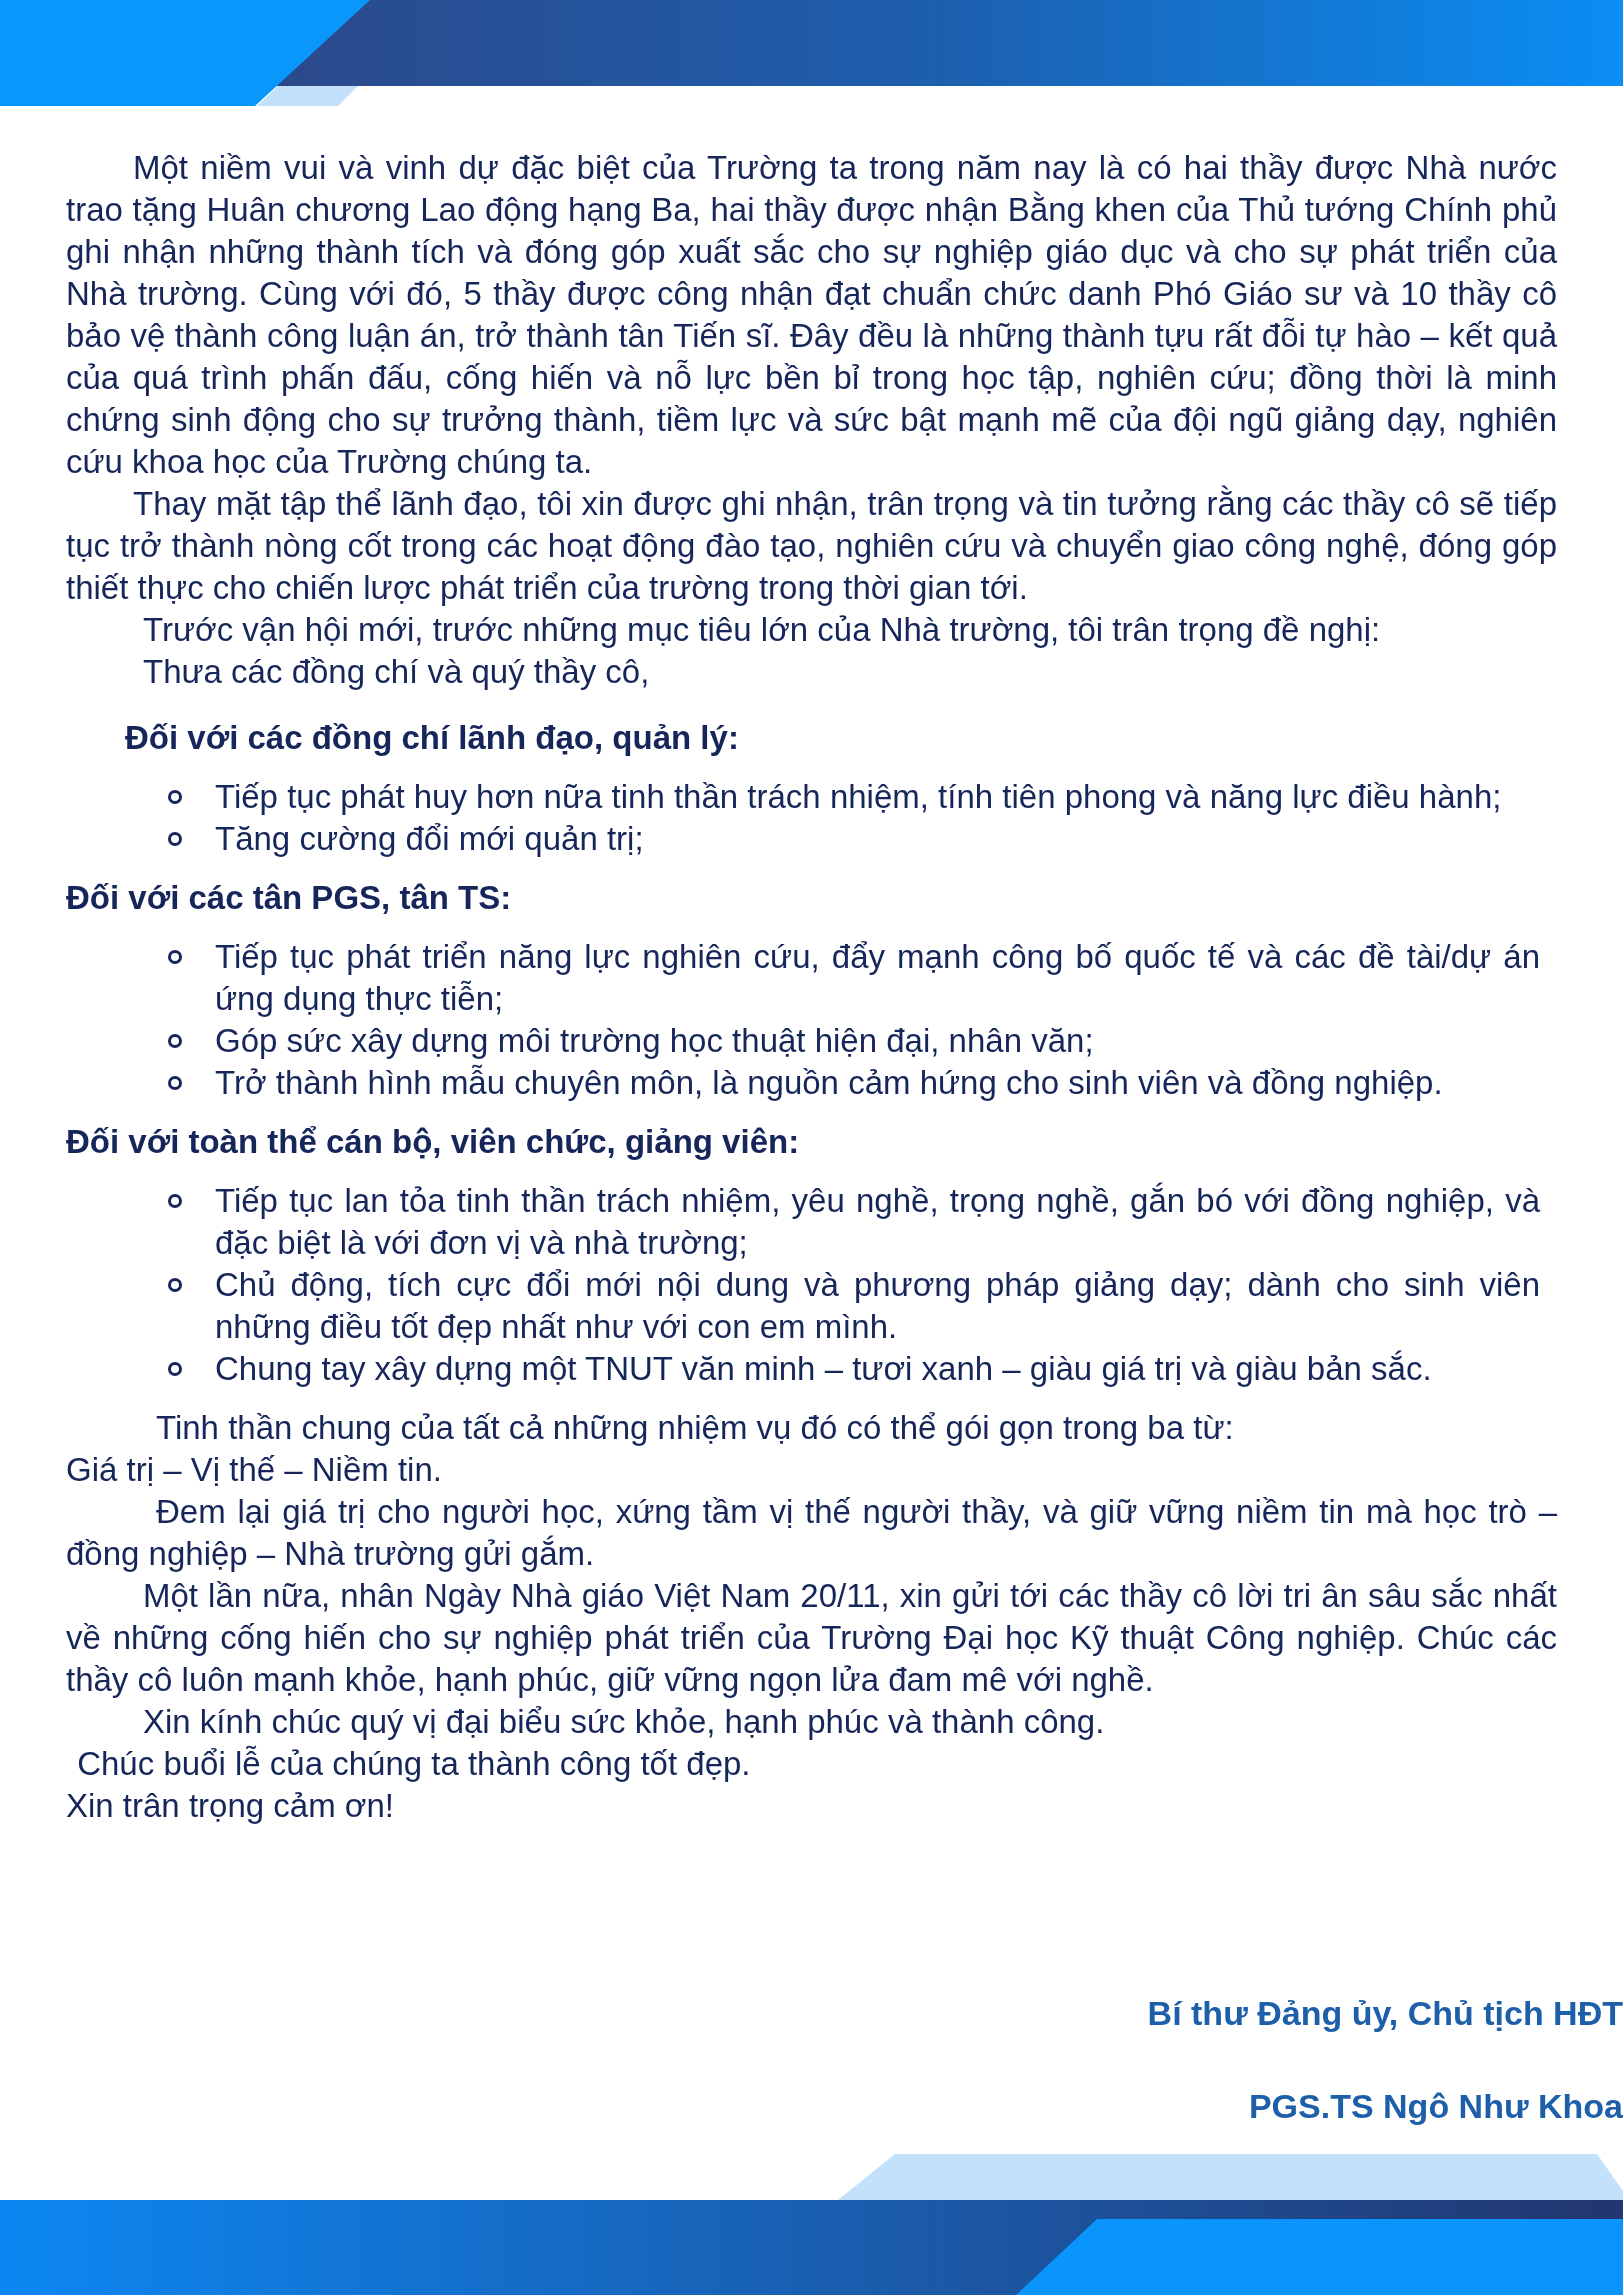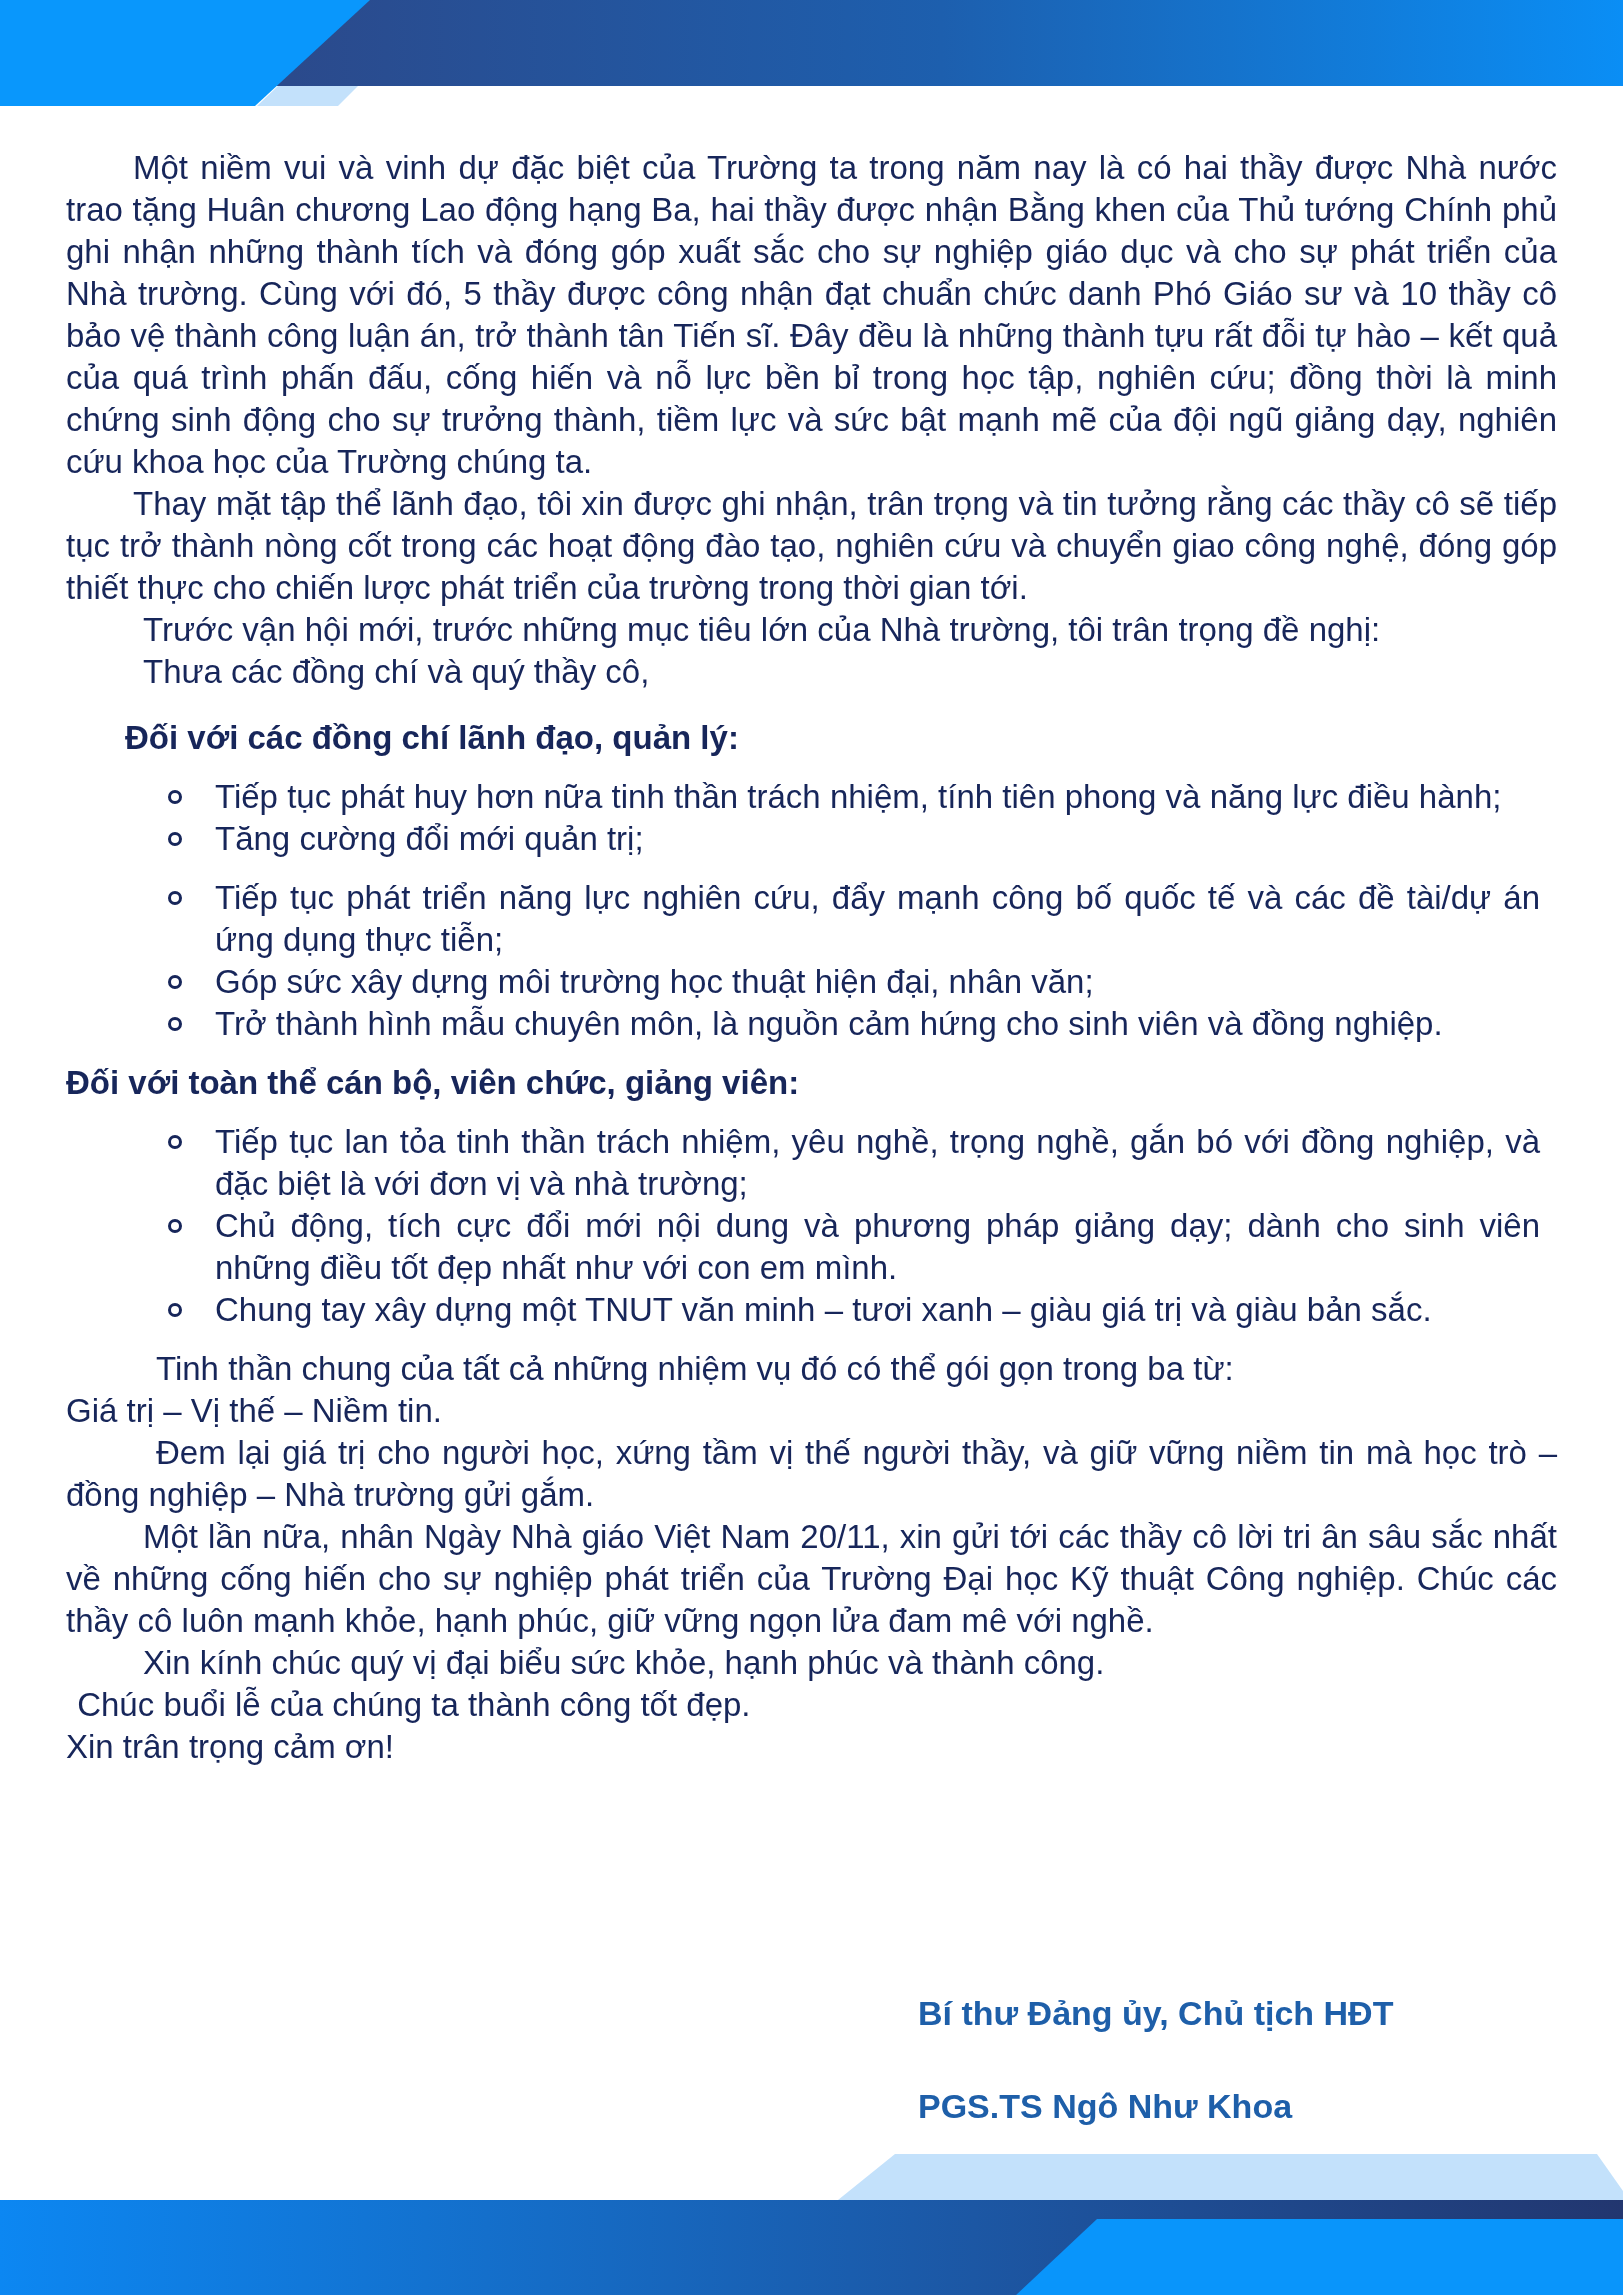--- a/index.html
+++ b/index.html
@@ -59,21 +59,21 @@
     position:relative;padding-left:132px;text-align:justify;
   }
   ul.doc-list li::before{
     content:"";position:absolute;left:85px;top:13.8px;
     width:8.2px;height:8.2px;border:3.1px solid #17265a;border-radius:50%;
     background:transparent;
   }
   
   .signature{
     position:absolute;left:918px;top:1992px;width:705px;
-    text-align:left;color:#1e5fa9;font-weight:bold;
+    text-align:right;color:#1e5fa9;font-weight:bold;
     font-size:34px;line-height:42px;
   }
   .signature .sig-name{margin-top:51px;}
 </style>
 </head>
 <body>
 
 <div class="header">
   <div class="hdr-band"></div>
   <div class="hdr-accent"></div>
@@ -85,20 +85,21 @@
   <p class="ind">Thay mặt tập thể lãnh đạo, tôi xin được ghi nhận, trân trọng và tin tưởng rằng các thầy cô sẽ tiếp tục trở thành nòng cốt trong các hoạt động đào tạo, nghiên cứu và chuyển giao công nghệ, đóng góp thiết thực cho chiến lược phát triển của trường trong thời gian tới.</p>
   <p class="ind-lg">Trước vận hội mới, trước những mục tiêu lớn của Nhà trường, tôi trân trọng đề nghị:</p>
   <p class="ind-lg">Thưa các đồng chí và quý thầy cô,</p>
 
   <p class="sec-head ind-head">Đối với các đồng chí lãnh đạo, quản lý:</p>
   <ul class="doc-list">
     <li>Tiếp tục phát huy hơn nữa tinh thần trách nhiệm, tính tiên phong và năng lực điều hành;</li>
     <li>Tăng cường đổi mới quản trị;</li>
   </ul>
 
+  <p class="sec-head">Đối với các tân PGS, tân TS:</p>
   <ul class="doc-list">
     <li>Tiếp tục phát triển năng lực nghiên cứu, đẩy mạnh công bố quốc tế và các đề tài/dự án ứng dụng thực tiễn;</li>
     <li>Góp sức xây dựng môi trường học thuật hiện đại, nhân văn;</li>
     <li>Trở thành hình mẫu chuyên môn, là nguồn cảm hứng cho sinh viên và đồng nghiệp.</li>
   </ul>
 
   <p class="sec-head">Đối với toàn thể cán bộ, viên chức, giảng viên:</p>
   <ul class="doc-list">
     <li>Tiếp tục lan tỏa tinh thần trách nhiệm, yêu nghề, trọng nghề, gắn bó với đồng nghiệp, và đặc biệt là với đơn vị và nhà trường;</li>
     <li>Chủ động, tích cực đổi mới nội dung và phương pháp giảng dạy; dành cho sinh viên những điều tốt đẹp nhất như với con em mình.</li>

